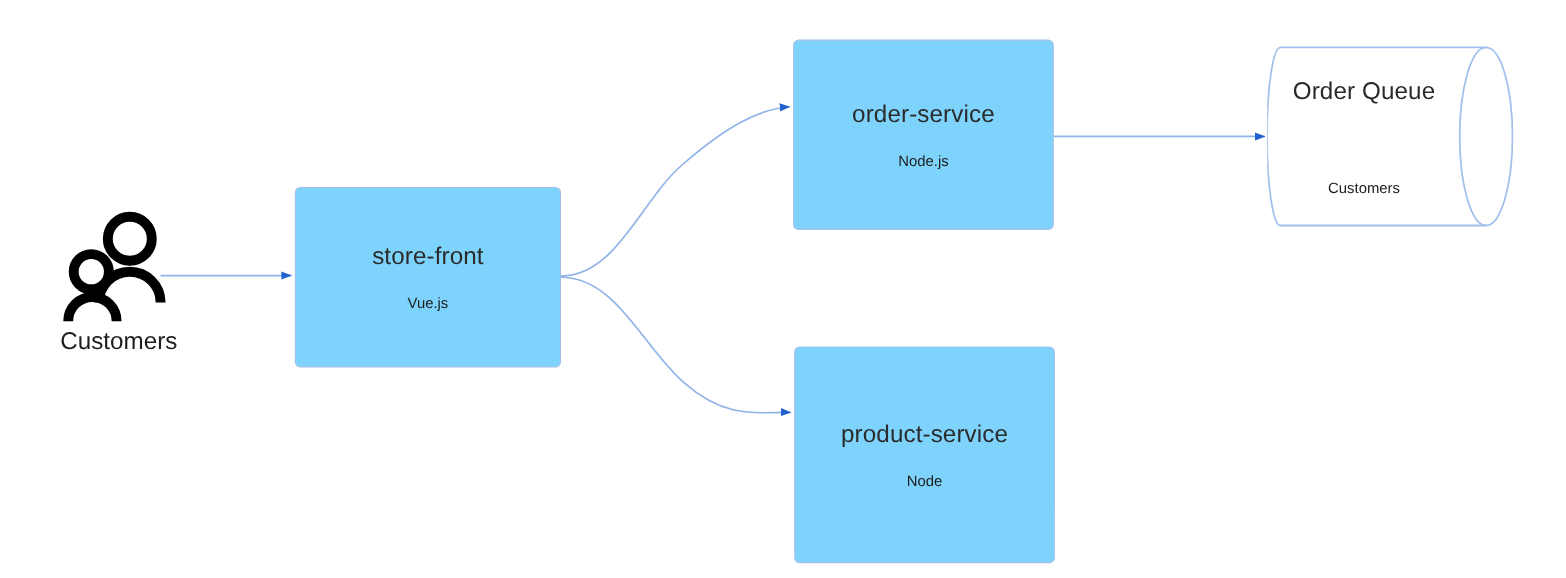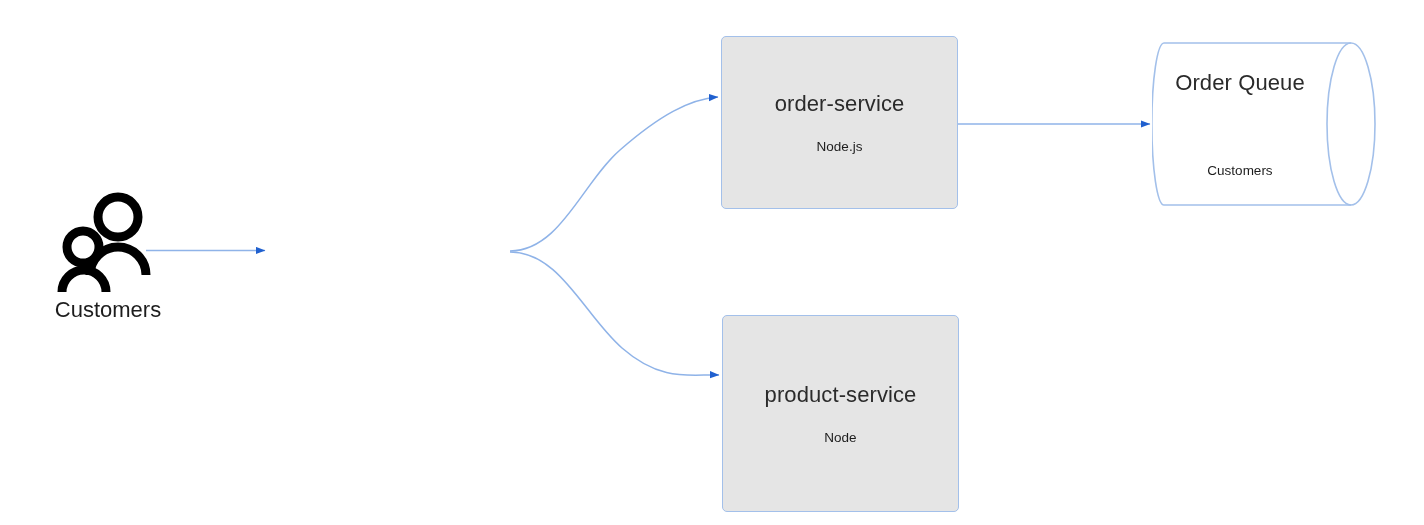--- a/index.html
+++ b/index.html
@@ -21,21 +21,21 @@
     position: absolute;
     left: 0;
     top: 0;
     width: 1424px;
     height: 525px;
     pointer-events: none;
   }
   .node-box {
     position: absolute;
     box-sizing: border-box;
-    background: #e5e5e5;
+    background: #7dd3fc;
     border: 1.6px solid #a3c0ea;
     border-radius: 5px;
     display: flex;
     flex-direction: column;
     align-items: center;
     justify-content: center;
   }
   .node-title {
     color: #2b2b2b;
     font-size: 22px;
@@ -142,20 +142,24 @@
   <div id="actor-customers">
     <svg class="actor-svg" viewBox="0 0 110 105" xmlns="http://www.w3.org/2000/svg">
       <circle cx="68" cy="27" r="20" fill="none" stroke="#000000" stroke-width="9"></circle>
       <path d="M40,85 A28,28 0 0 1 96,85" fill="none" stroke="#000000" stroke-width="9" stroke-linecap="butt"></path>
       <circle cx="33" cy="57" r="16" fill="none" stroke="#000000" stroke-width="9"></circle>
       <path d="M12,102 A22,22 0 0 1 56,102" fill="none" stroke="#000000" stroke-width="9" stroke-linecap="butt"></path>
     </svg>
     <div class="actor-label">Customers</div>
   </div>
 
+  <div id="node-store-front" class="node-box">
+    <div class="node-title">store-front</div>
+    <div class="node-sub">Vue.js</div>
+  </div>
 
   <div id="node-order-service" class="node-box">
     <div class="node-title">order-service</div>
     <div class="node-sub">Node.js</div>
   </div>
 
   <div id="node-product-service" class="node-box">
     <div class="node-title">product-service</div>
     <div class="node-sub">Node</div>
   </div>

